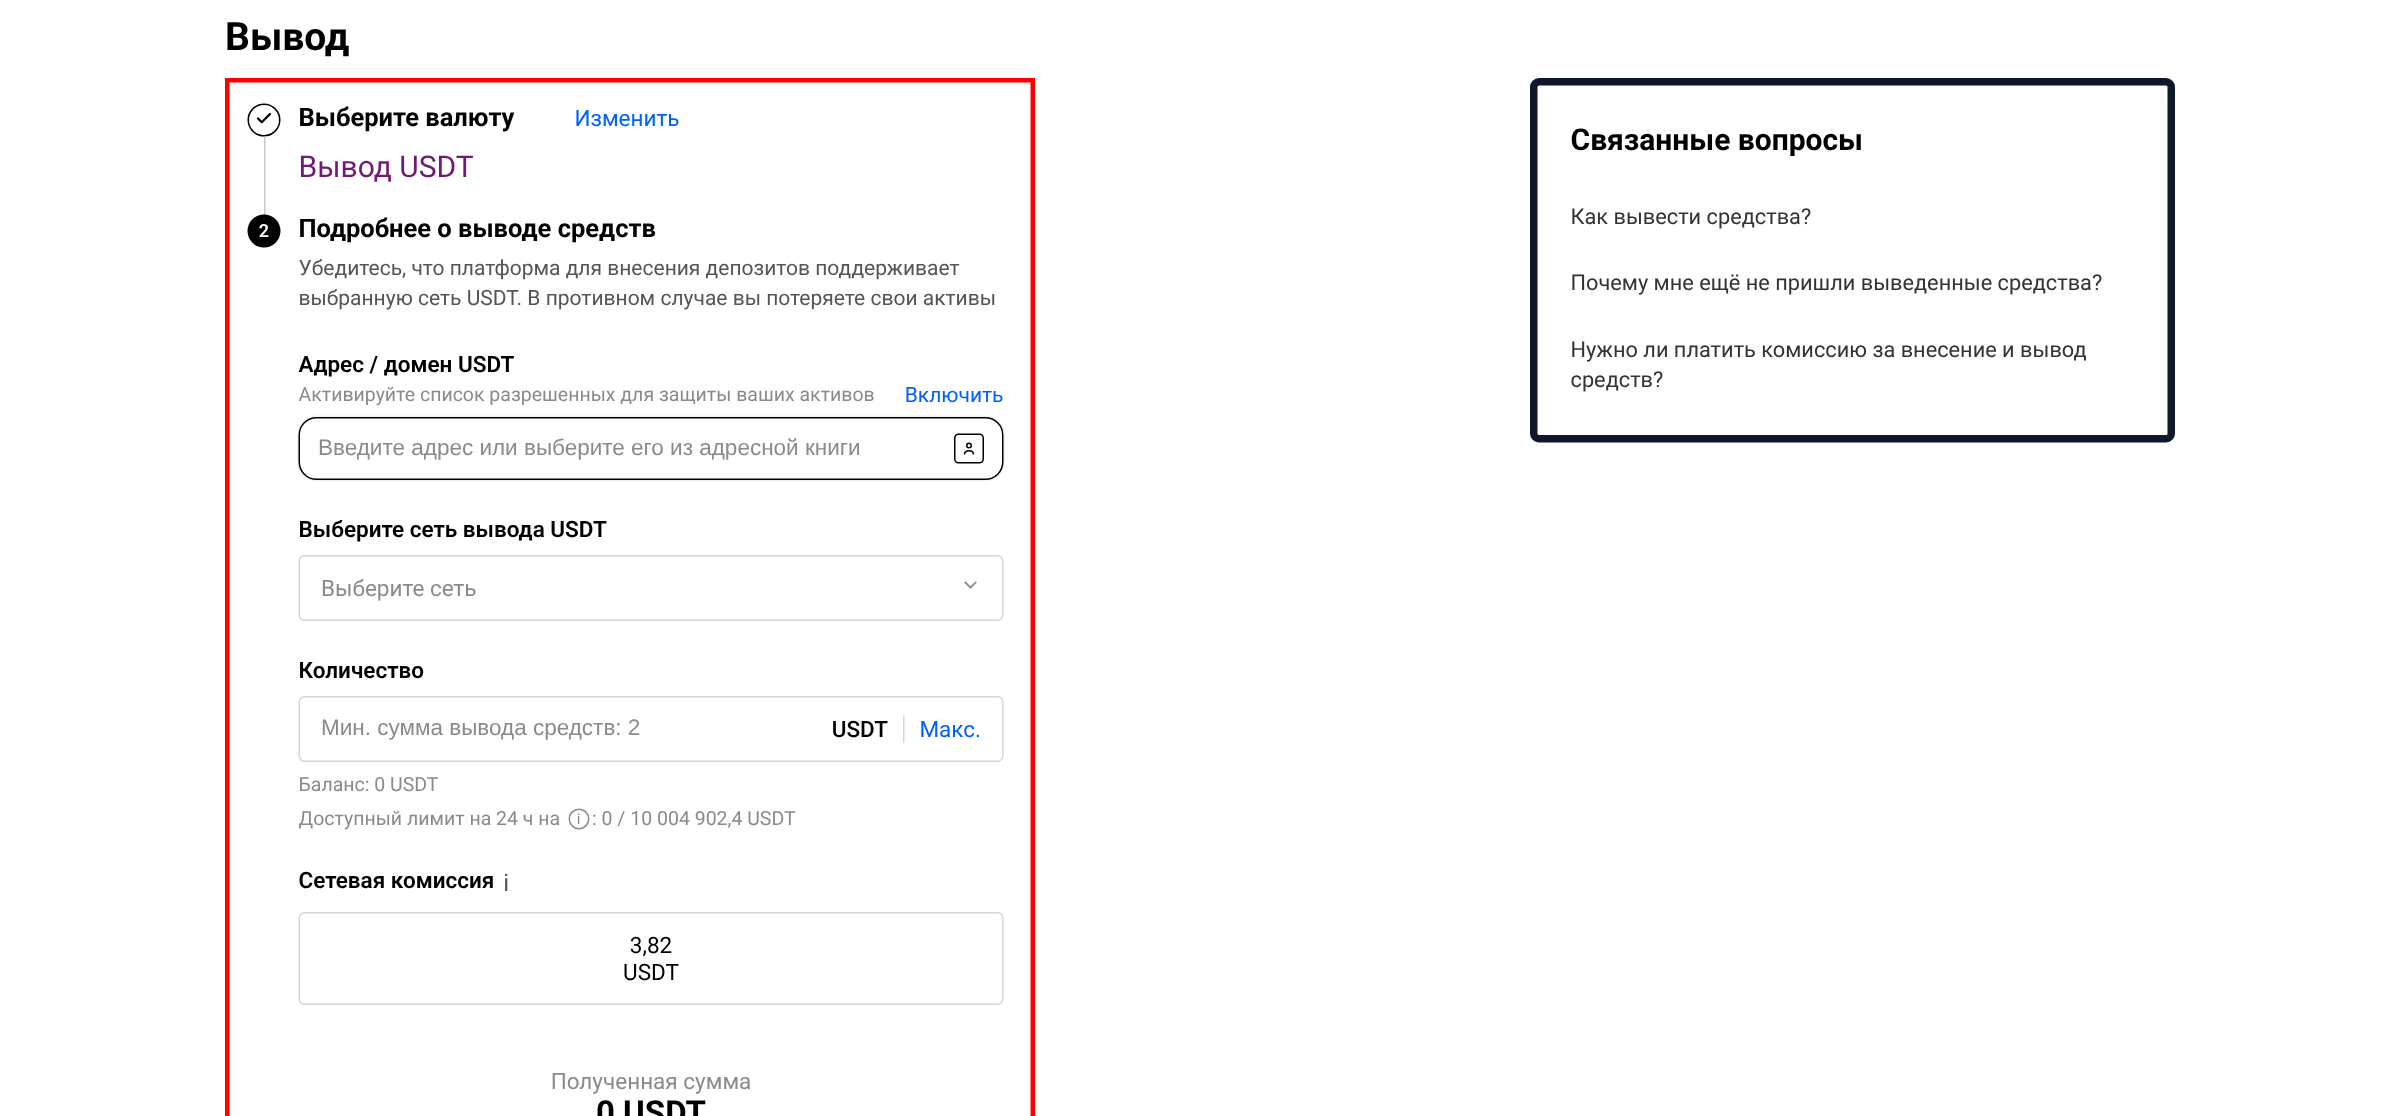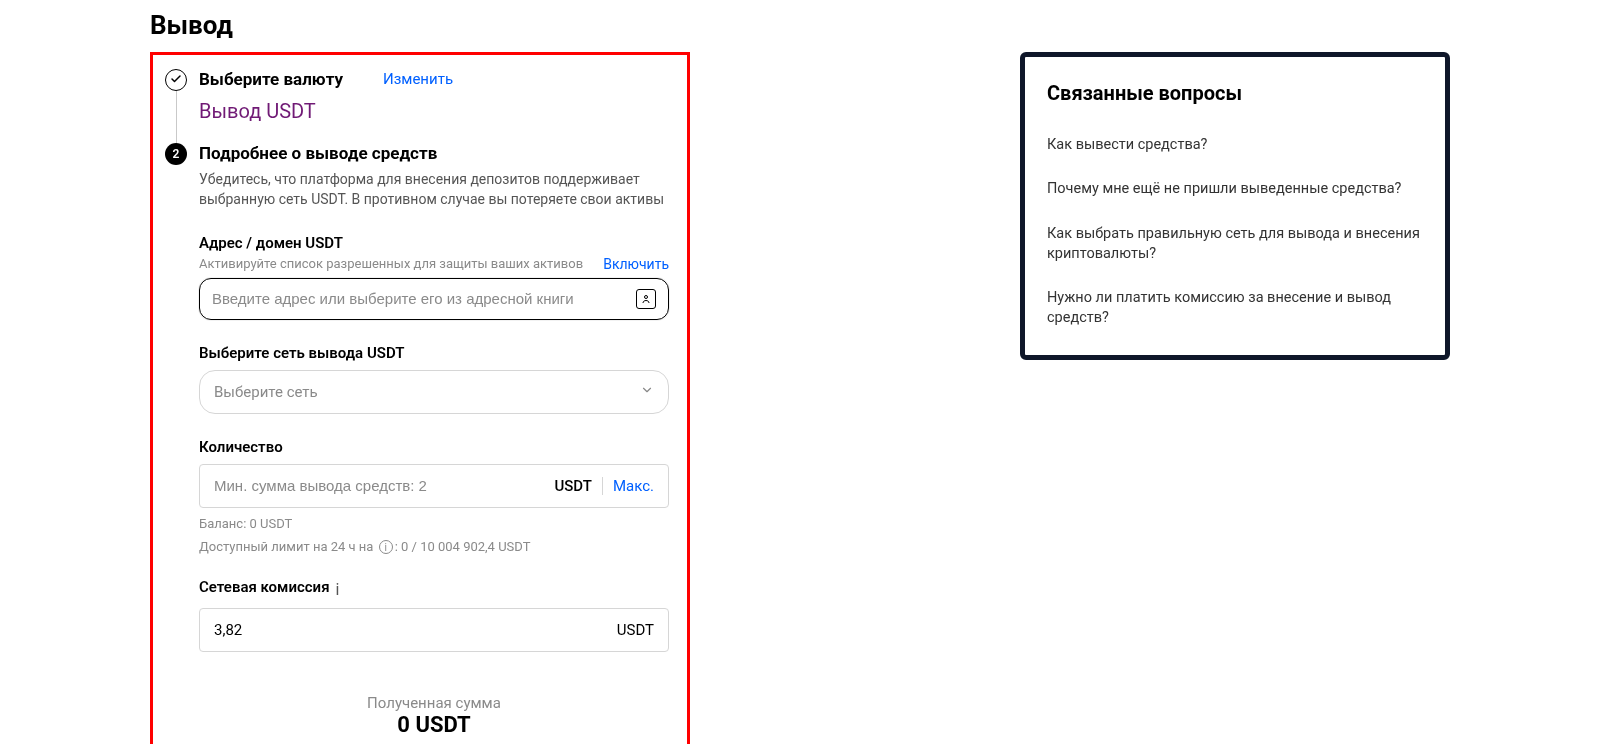--- a/index.html
+++ b/index.html
@@ -139,21 +139,21 @@
   .addrbook-icon {
     width: 20px; height: 20px;
     border: 1.5px solid #000;
     border-radius: 3px;
     display: flex; align-items: center; justify-content: center;
     cursor: pointer;
   }
   .addrbook-icon svg { width: 12px; height: 12px; }
   .select-box {
     border: 1px solid #d6d6d6;
-    border-radius: 16px;
+    border-radius: 4px;
     display: flex;
     align-items: center;
     justify-content: space-between;
     padding: 12px 14px;
     font-size: 15px;
     color: #8a8a8a;
     cursor: pointer;
     margin-top: 8px;
   }
   .select-box svg { width: 14px; height: 14px; stroke: #888; }
@@ -200,20 +200,21 @@
   }
   .fee-box {
     border: 1px solid #d6d6d6;
     border-radius: 4px;
     display: flex;
     align-items: center;
     justify-content: space-between;
     padding: 12px 14px;
     font-size: 15px;
     margin-top: 8px;
+    flex-direction: column;
   }
   .received-row {
     display: flex;
     justify-content: space-between;
     align-items: center;
     margin-top: 42px;
     font-size: 15px;
     flex-direction: column;
   }
   .received-label { color: #8a8a8a; }
@@ -339,16 +340,15 @@
         </div>
 
       </div>
     </div>
   </div>
 
   <div class="faq-panel">
     <div class="faq-title">Связанные вопросы</div>
     <div class="faq-item">Как вывести средства?</div>
     <div class="faq-item">Почему мне ещё не пришли выведенные средства?</div>
-    <div class="faq-item">Как выбрать правильную сеть для вывода и внесения криптовалюты?</div>
     <div class="faq-item">Нужно ли платить комиссию за внесение и вывод средств?</div>
   </div>
 </div>
 
 </body></html>

